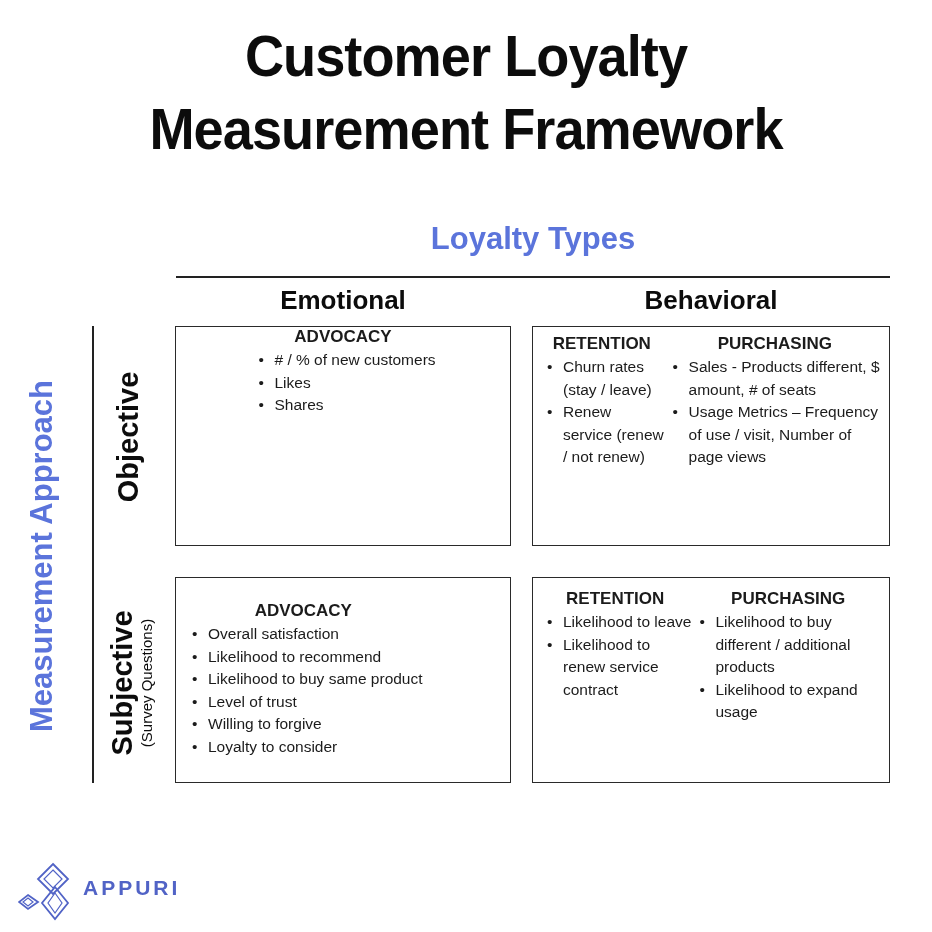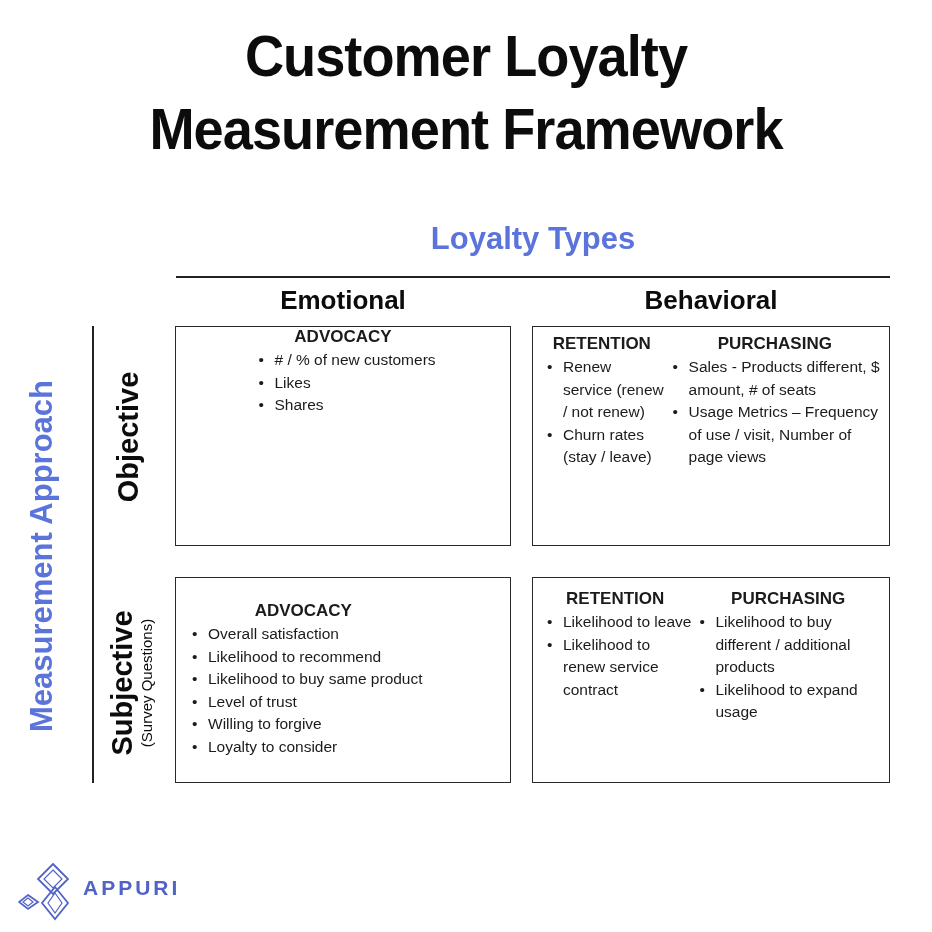--- a/index.html
+++ b/index.html
@@ -91,22 +91,22 @@
         <li>Likes</li>
         <li>Shares</li>
       </ul>
     </div>
   </div>
 
   <div class="q q-tr">
     <div class="section">
       <div class="q-heading">RETENTION</div>
       <ul class="bullets">
+        <li>Churn rates (stay / leave)</li>
         <li>Renew service (renew / not renew)</li>
-        <li>Churn rates (stay / leave)</li>
       </ul>
     </div>
     <div class="section gap">
       <div class="q-heading">PURCHASING</div>
       <ul class="bullets">
         <li>Sales - Products different, $ amount, # of seats</li>
         <li>Usage Metrics – Frequency of use / visit, Number of page views</li>
       </ul>
     </div>
   </div>

